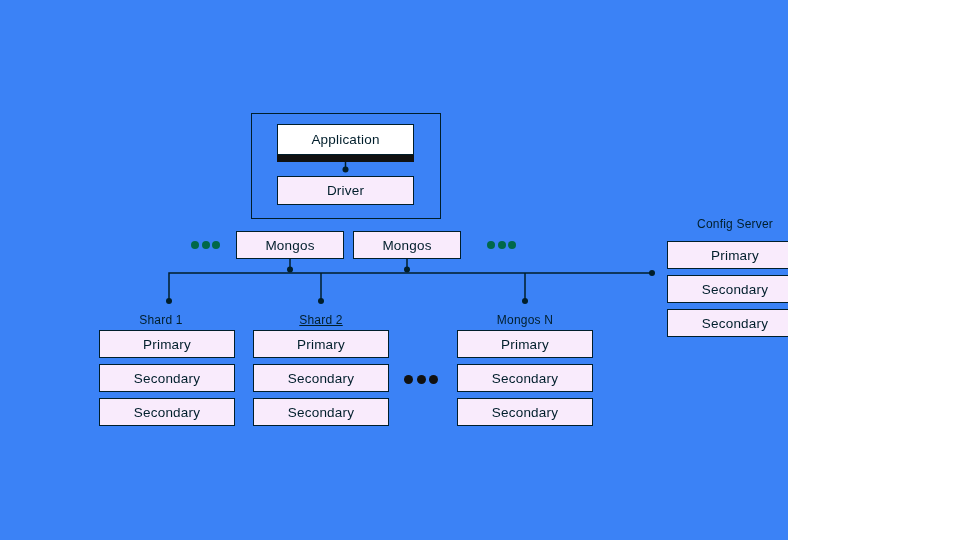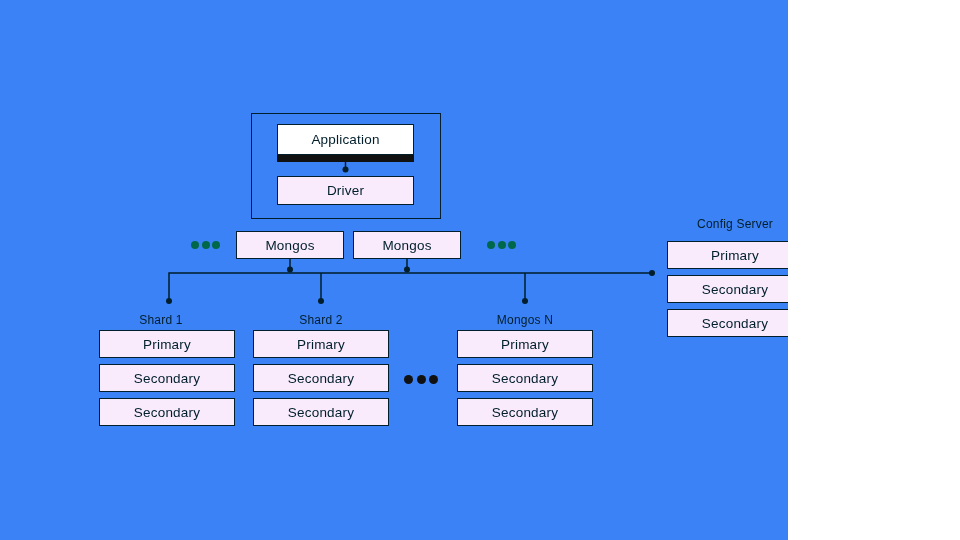--- a/index.html
+++ b/index.html
@@ -80,21 +80,21 @@
       <i></i>
       <i></i>
       <i></i>
     </div>
 
   <div class="grouplabel" style="left:101px;top:311px;width:120px;height:17px;">Shard 1</div>
   <div class="node" style="left:99px;top:330px;width:136px;height:28px;">Primary</div>
   <div class="node" style="left:99px;top:364px;width:136px;height:28px;">Secondary</div>
   <div class="node" style="left:99px;top:398px;width:136px;height:28px;">Secondary</div>
 
-  <div class="grouplabel" style="left:261px;top:311px;width:120px;height:17px;">Shard 2</div>
+  <div class="grouplabel" style="left:261px;top:311px;width:120px;height:17px;text-decoration:underline;">Shard 2</div>
   <div class="node" style="left:253px;top:330px;width:136px;height:28px;">Primary</div>
   <div class="node" style="left:253px;top:364px;width:136px;height:28px;">Secondary</div>
   <div class="node" style="left:253px;top:398px;width:136px;height:28px;">Secondary</div>
 
   <div class="dots black" style="left:404px;top:375px;">
       <i></i>
       <i></i>
       <i></i>
     </div>
 

